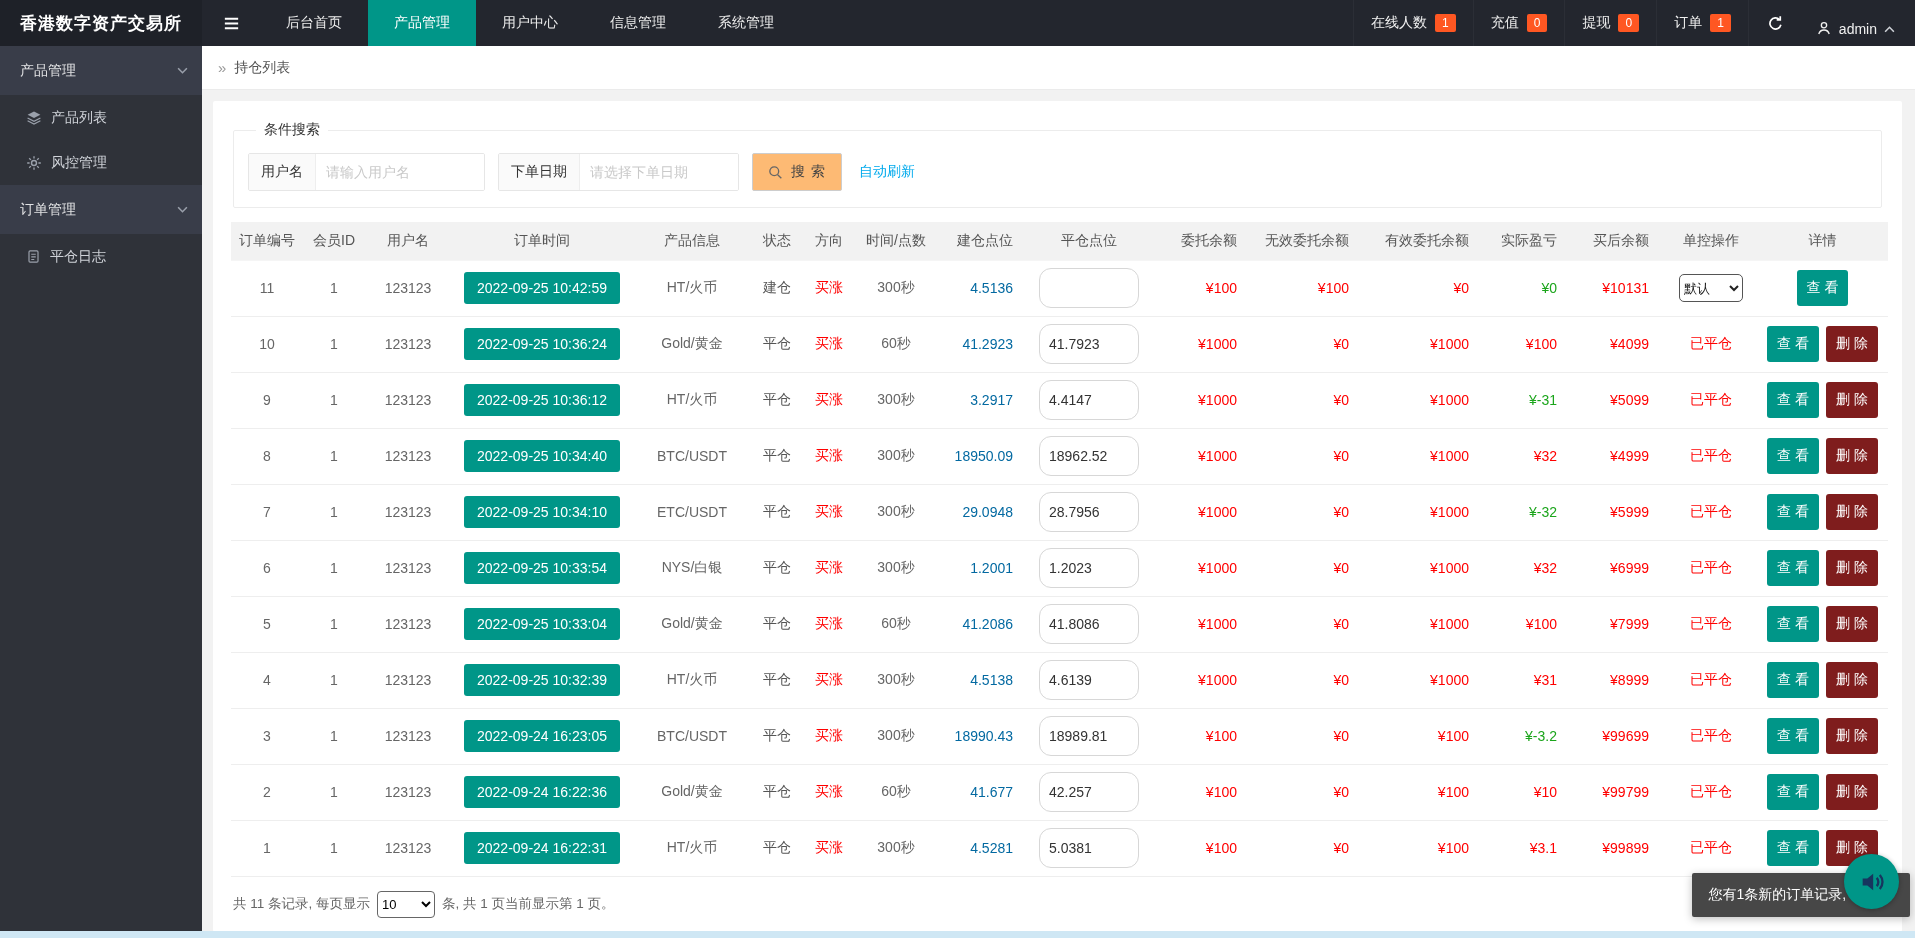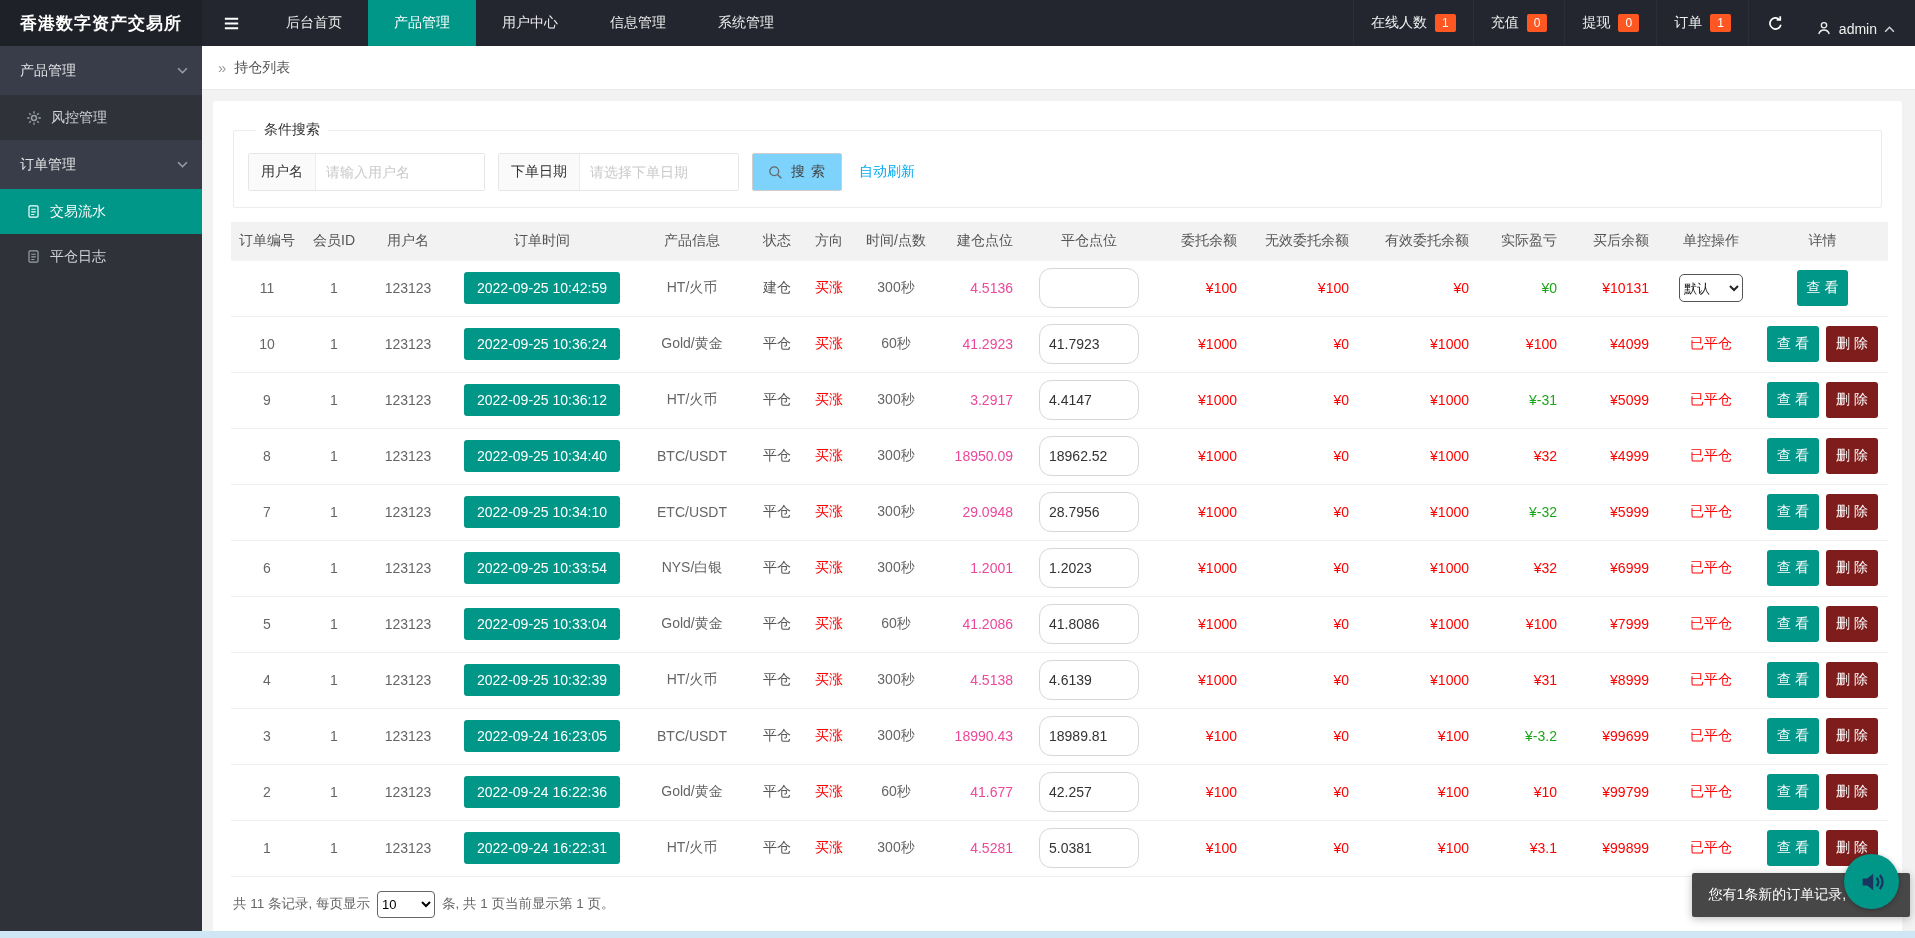--- a/index.html
+++ b/index.html
@@ -36,35 +36,35 @@
   .content { position:absolute; top:90px; left:202px; right:0; bottom:0; padding:11px 13px 10px 11px; }
   .card { background:#fff; border-radius:2px; height:831px; padding:14px 18px; overflow:hidden; }
 
   fieldset.search-box { border:1px solid #ececec; border-radius:2px; margin:6px 2px 14px; padding:10px 14px 16px; }
   fieldset.search-box legend { font-size:14px; color:#333; padding:0 8px; margin-left:8px; }
   .search-row { display:flex; align-items:center; gap:13px; margin-top:4px; }
   .input-group { display:flex; align-items:stretch; height:38px; border:1px solid #e6e6e6; border-radius:2px; background:#fff; overflow:hidden; }
   .ig-label { display:flex; align-items:center; padding:0 12px; background:#fafafa; border-right:1px solid #eee; font-size:14px; color:#333; white-space:nowrap; }
   .input-group input { border:0; outline:none; padding:0 10px; font-size:14px; color:#333; width:168px; font-family:inherit; }
   .input-group input::placeholder { color:#c9c9c9; }
-  .search-btn { display:flex; align-items:center; gap:8px; height:38px; padding:0 15px; background:#7dd3fc; border:1px solid #cdcdcd; border-radius:2px; font-size:14px; color:#444; cursor:pointer; font-family:inherit; letter-spacing:1px; }
+  .search-btn { display:flex; align-items:center; gap:8px; height:38px; padding:0 15px; background:#fdba74; border:1px solid #cdcdcd; border-radius:2px; font-size:14px; color:#444; cursor:pointer; font-family:inherit; letter-spacing:1px; }
   .search-btn .mag { display:flex; color:#666; }
   .auto-refresh { font-size:14px; color:#01AAED; margin-left:4px; cursor:pointer; text-decoration:none; }
 
   
   table.grid { width:100%; border-collapse:collapse; table-layout:fixed; font-size:14px; color:#666; }
   table.grid thead th { background:#f2f2f2; height:38px; font-weight:normal; color:#555; font-size:14px; }
   table.grid tbody td { height:56px; border-bottom:1px solid #eee; padding:0 4px; }
   table.grid tbody tr:first-child td { border-top:1px solid #f5f5f5; }
   .tc { text-align:center; }
   .tr-al { text-align:right; padding-right:16px !important; }
   th.tr-al { padding-right:16px; }
   .red { color:#FF0000; }
   .green { color:#1BA51B; }
-  .gray { color:#ec4899; }
+  .gray { color:#0369a1; }
   .dark { color:#555; }
   .time-badge { display:inline-block; background:#009688; color:#fff; padding:8px 13px; border-radius:3px; font-size:14px; white-space:nowrap; }
   .point-input { width:100px; height:40px; border:1px solid #d7d7d7; border-radius:12px; padding:0 9px; font-size:14px; color:#333; font-family:inherit; outline:none; }
   .control-select { height:28px; width:64px; border:1px solid #555; border-radius:5px; font-size:13px; color:#222; font-family:inherit; background:#fff; }
   .btn { display:inline-block; border:none; color:#fff; font-size:14px; padding:9px 10px; border-radius:3px; cursor:pointer; font-family:inherit; white-space:nowrap;text-align:right; }
   .btn-view { background:#009688; }
   .btn-delete { background:#7f1d1d; margin-left:7px; }
 
   
   .pagination { display:flex; align-items:center; gap:7px; margin:14px 2px 0; font-size:13.5px; color:#666; }
@@ -141,42 +141,42 @@
         <span>产品管理</span>
         <span class="chev">
           <svg viewBox="0 0 12 8" width="11" height="7">
             <path d="M1 1.5 6 6.5 11 1.5" fill="none" stroke="currentColor" stroke-width="1.8"></path>
           </svg>
         </span>
       </div>
       <div class="side-item">
         <span class="s-ic">
           <svg viewBox="0 0 20 20" width="16" height="16">
+            <path d="M10 2 18 6 10 10 2 6z" fill="currentColor"></path>
+            <path d="M2 10l8 4 8-4M2 13.5l8 4 8-4" stroke="currentColor" fill="none" stroke-width="1.6"></path>
+          </svg>
+        </span>
+        <span>产品列表</span>
+      </div>
+      <div class="side-item">
+        <span class="s-ic">
+          <svg viewBox="0 0 20 20" width="16" height="16">
             <circle cx="10" cy="10" r="3.1" fill="none" stroke="currentColor" stroke-width="1.8"></circle>
             <path d="M10 1.5v3M10 15.5v3M1.5 10h3M15.5 10h3M4 4l2.1 2.1M13.9 13.9 16 16M16 4l-2.1 2.1M6.1 13.9 4 16" stroke="currentColor" stroke-width="1.7"></path>
           </svg>
         </span>
         <span>风控管理</span>
       </div>
       <div class="side-group">
         <span>订单管理</span>
         <span class="chev">
           <svg viewBox="0 0 12 8" width="11" height="7">
             <path d="M1 1.5 6 6.5 11 1.5" fill="none" stroke="currentColor" stroke-width="1.8"></path>
           </svg>
         </span>
-      </div>
-      <div class="side-item active">
-        <span class="s-ic">
-          <svg viewBox="0 0 20 20" width="15" height="15">
-            <rect x="4" y="2.5" width="12" height="15" rx="1.5" fill="none" stroke="currentColor" stroke-width="1.6"></rect>
-            <path d="M7 7h6M7 10.5h6M7 14h4" stroke="currentColor" stroke-width="1.5" fill="none"></path>
-          </svg>
-        </span>
-        <span>交易流水</span>
       </div>
       <div class="side-item">
         <span class="s-ic">
           <svg viewBox="0 0 20 20" width="15" height="15">
             <rect x="4" y="2.5" width="12" height="15" rx="1.5" fill="none" stroke="currentColor" stroke-width="1.6"></rect>
             <path d="M7 7h6M7 10.5h6M7 14h4" stroke="currentColor" stroke-width="1.5" fill="none"></path>
           </svg>
         </span>
         <span>平仓日志</span>
       </div>

